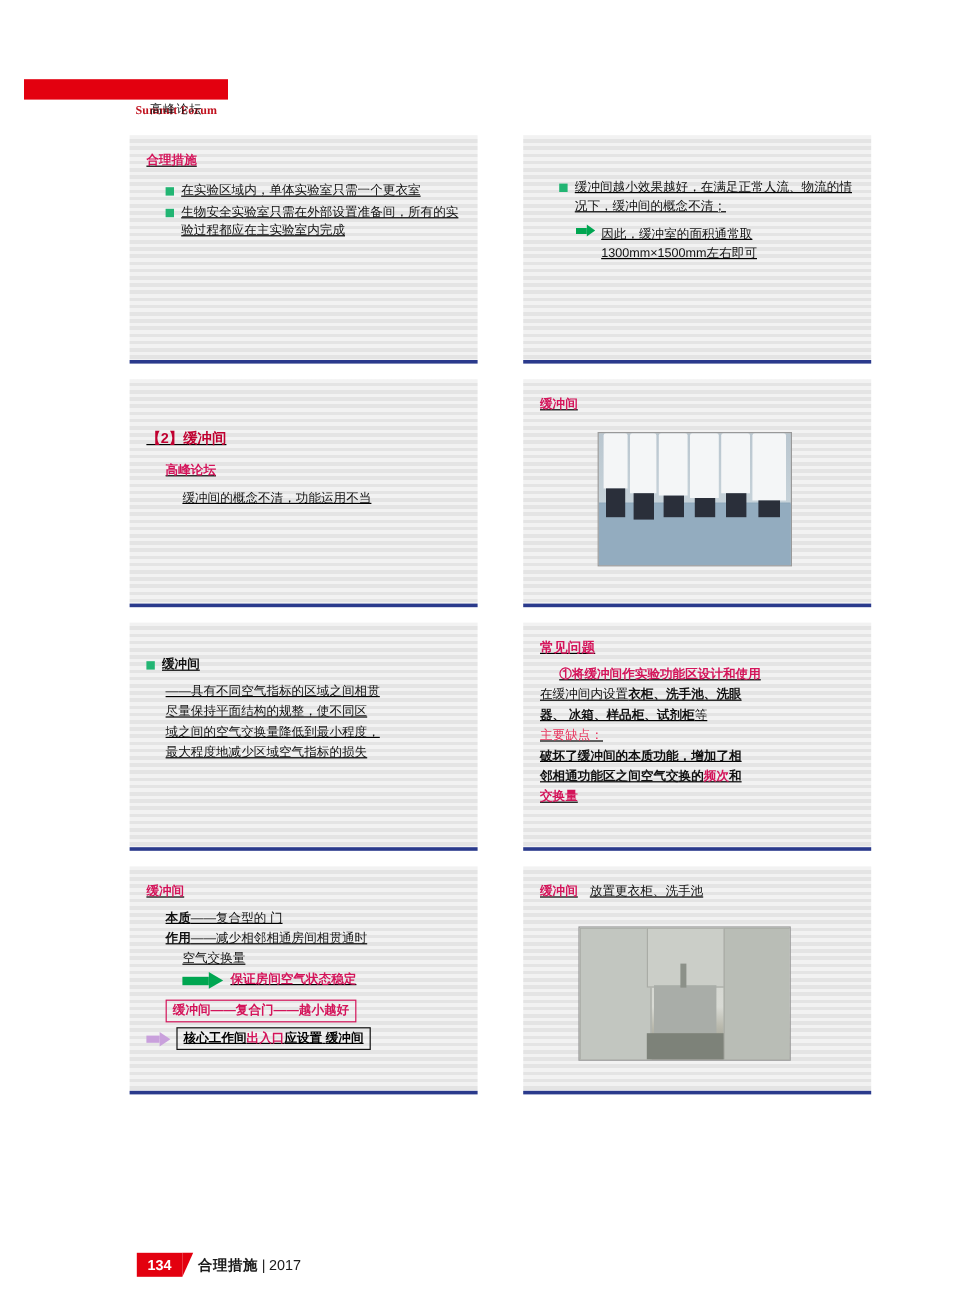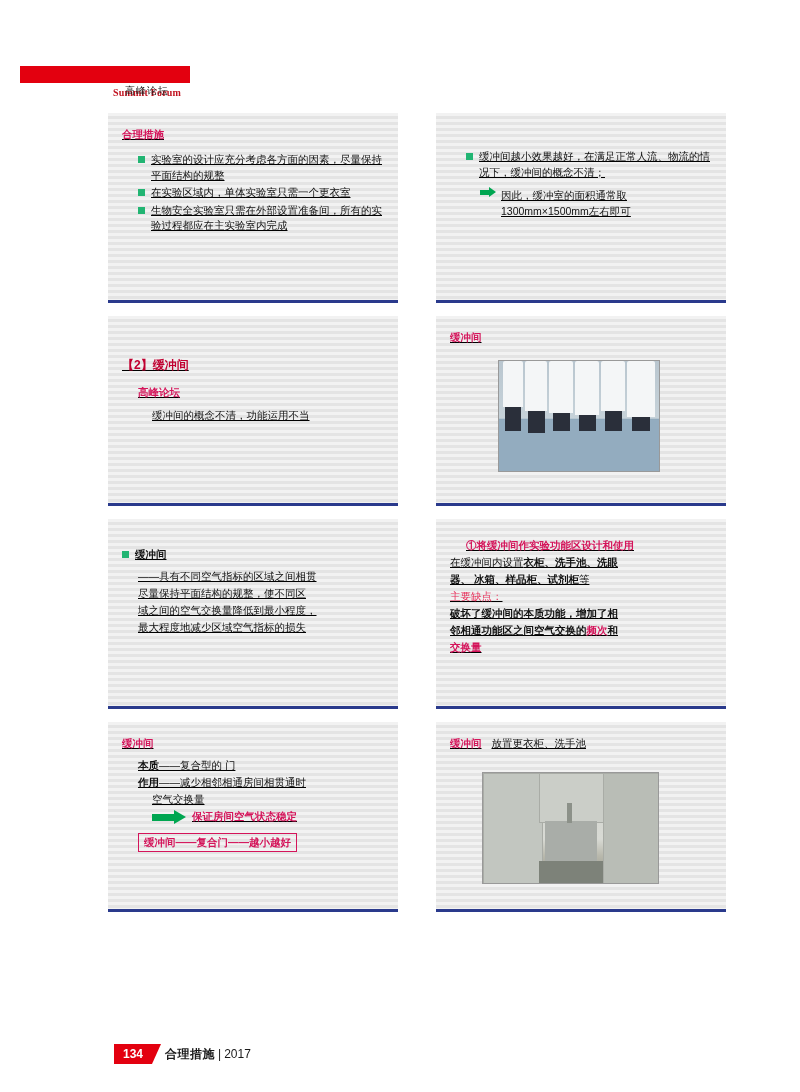--- a/index.html
+++ b/index.html
@@ -300,24 +300,20 @@
 </div>
 
 <div class="slides">
 
   <div class="row">
 
     <div class="slide">
       <div class="inner">
         <div class="t red bold">合理措施</div>
         <div style="height:8px"></div>
-        <div class="bullet-row indent1">
-          <span class="sq"></span>
-          <span class="bullet-text">实验室的设计应充分考虑各方面的因素，尽量保持平面结构的规整</span>
-        </div>
         <div class="bullet-row indent1">
           <span class="sq"></span>
           <span class="bullet-text">在实验区域内，单体实验室只需一个更衣室</span>
         </div>
         <div class="bullet-row indent1">
           <span class="sq"></span>
           <span class="bullet-text">生物安全实验室只需在外部设置准备间，所有的实验过程都应在主实验室内完成</span>
         </div>
       </div>
     </div>
@@ -387,20 +383,21 @@
           <span>——具有不同空气指标的区域之间相贯</span>
         </div>
         <div class="t indent1">尽量保持平面结构的规整，使不同区</div>
         <div class="t indent1">域之间的空气交换量降低到最小程度，</div>
         <div class="t indent1">最大程度地减少区域空气指标的损失</div>
       </div>
     </div>
 
     <div class="slide">
       <div class="inner">
+        <div class="t red bold" style="font-size:11.5px">常见问题</div>
         <div style="height:5px"></div>
         <div class="t red bold indent1">①将缓冲间作实验功能区设计和使用</div>
         <div class="t">
           <span>在缓冲间内设置</span><span class="bold">衣柜、洗手池、洗眼</span>
         </div>
         <div class="t">
           <span class="bold">器、 冰箱、样品柜、试剂柜</span><span>等</span>
         </div>
         <div class="t red2">主要缺点：</div>
         <div class="t bold">破坏了缓冲间的本质功能，增加了相</div>
@@ -425,20 +422,24 @@
           <span class="bold">作用</span><span>——减少相邻相通房间相贯通时</span>
         </div>
         <div class="t indent2">空气交换量</div>
         <div class="indent2" style="display:flex;align-items:center;margin-top:2px;">
           <span class="arrow-green-big"></span>
           <span class="t bold red" style="margin:0">保证房间空气状态稳定</span>
         </div>
         <div style="height:8px"></div>
         <div class="indent1">
           <span class="boxed red bold" style="border-color:#d4145a">缓冲间——复合门——越小越好</span>
+        </div>
+        <div style="display:flex;align-items:center;margin-top:4px;">
+          <span class="arrow-purple"></span>
+          <span class="boxed bold"><span>核心工作间</span><span class="red">出入口</span><span>应设置</span> <span>缓冲间</span></span>
         </div>
       </div>
     </div>
 
     <div class="slide">
       <div class="inner">
         <div style="display:flex;align-items:baseline;">
           <span class="t red bold">缓冲间</span>
           <span class="t" style="margin-left:10px">放置更衣柜、洗手池</span>
         </div>

